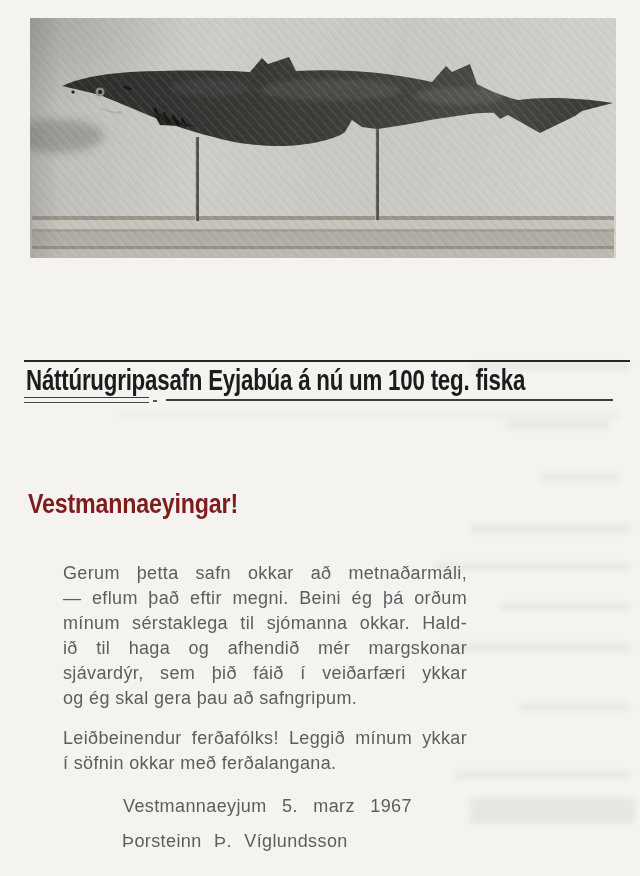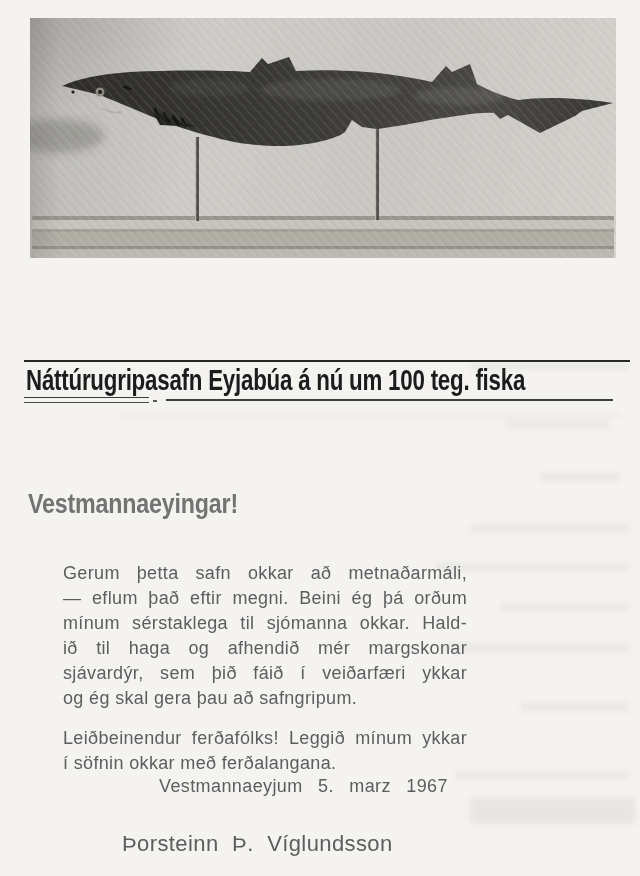--- a/index.html
+++ b/index.html
@@ -34,38 +34,38 @@
     font-weight:bold;font-size:29px;line-height:31px;letter-spacing:-0.3px;color:#1c1c1e;
   }
   .headline .squeeze{display:inline-block;transform:scaleX(0.77);transform-origin:0 50%;}
   .rule-bottom-left{position:absolute;left:24px;top:397px;width:125px;height:4px;
     border-top:1px solid #3a3a3a;border-bottom:1px solid #4a4a4a;}
   .rule-dot{position:absolute;left:153px;top:400px;width:4px;height:2px;background:#555;}
   .rule-bottom-right{position:absolute;left:166px;top:399px;width:447px;height:2px;background:#3f3f3f;}
   
   .subheading{
     position:absolute;left:28px;top:489px;white-space:nowrap;
-    font-weight:bold;font-size:27px;letter-spacing:-0.2px;color:#737373;
+    font-weight:bold;font-size:27px;letter-spacing:-0.2px;color:#7f1d1d;
   }
   .subheading .squeeze{display:inline-block;transform:scaleX(0.86);transform-origin:0 50%;}
   
   .bodycol{position:absolute;left:28px;width:404px;color:#5d5d60;
     font-size:18px;line-height:25px;letter-spacing:0.35px;}
   .p1{top:561px;}
   .p2{top:726px;}
   .line{width:100%;margin-left:35px;}
   .line.just{text-align:justify;text-align-last:justify;}
   .line.left{text-align:left;}
   .dateline{
-    position:absolute;left:123px;top:776px;color:#5d5d60;
-    font-size:18px;letter-spacing:0.4px;word-spacing:10px;white-space:nowrap;margin-left:36px;
+    position:absolute;left:123px;top:796px;color:#5d5d60;
+    font-size:18px;letter-spacing:0.4px;word-spacing:10px;white-space:nowrap;
   }
   .signature{
     position:absolute;left:122px;top:831px;color:#5d5d60;
-    font-size:22px;letter-spacing:0.4px;word-spacing:7px;white-space:nowrap;
+    font-size:18px;letter-spacing:0.4px;word-spacing:7px;white-space:nowrap;
   }
   
   .smudge{position:absolute;background:rgba(105,100,95,0.055);filter:blur(2px);border-radius:3px;}
   .smudge.bold{background:rgba(100,95,90,0.085);filter:blur(3px);}
 </style>
 </head>
 <body>
 
 <div class="photo">
   <svg width="586" height="240" viewBox="0 0 586 240">

